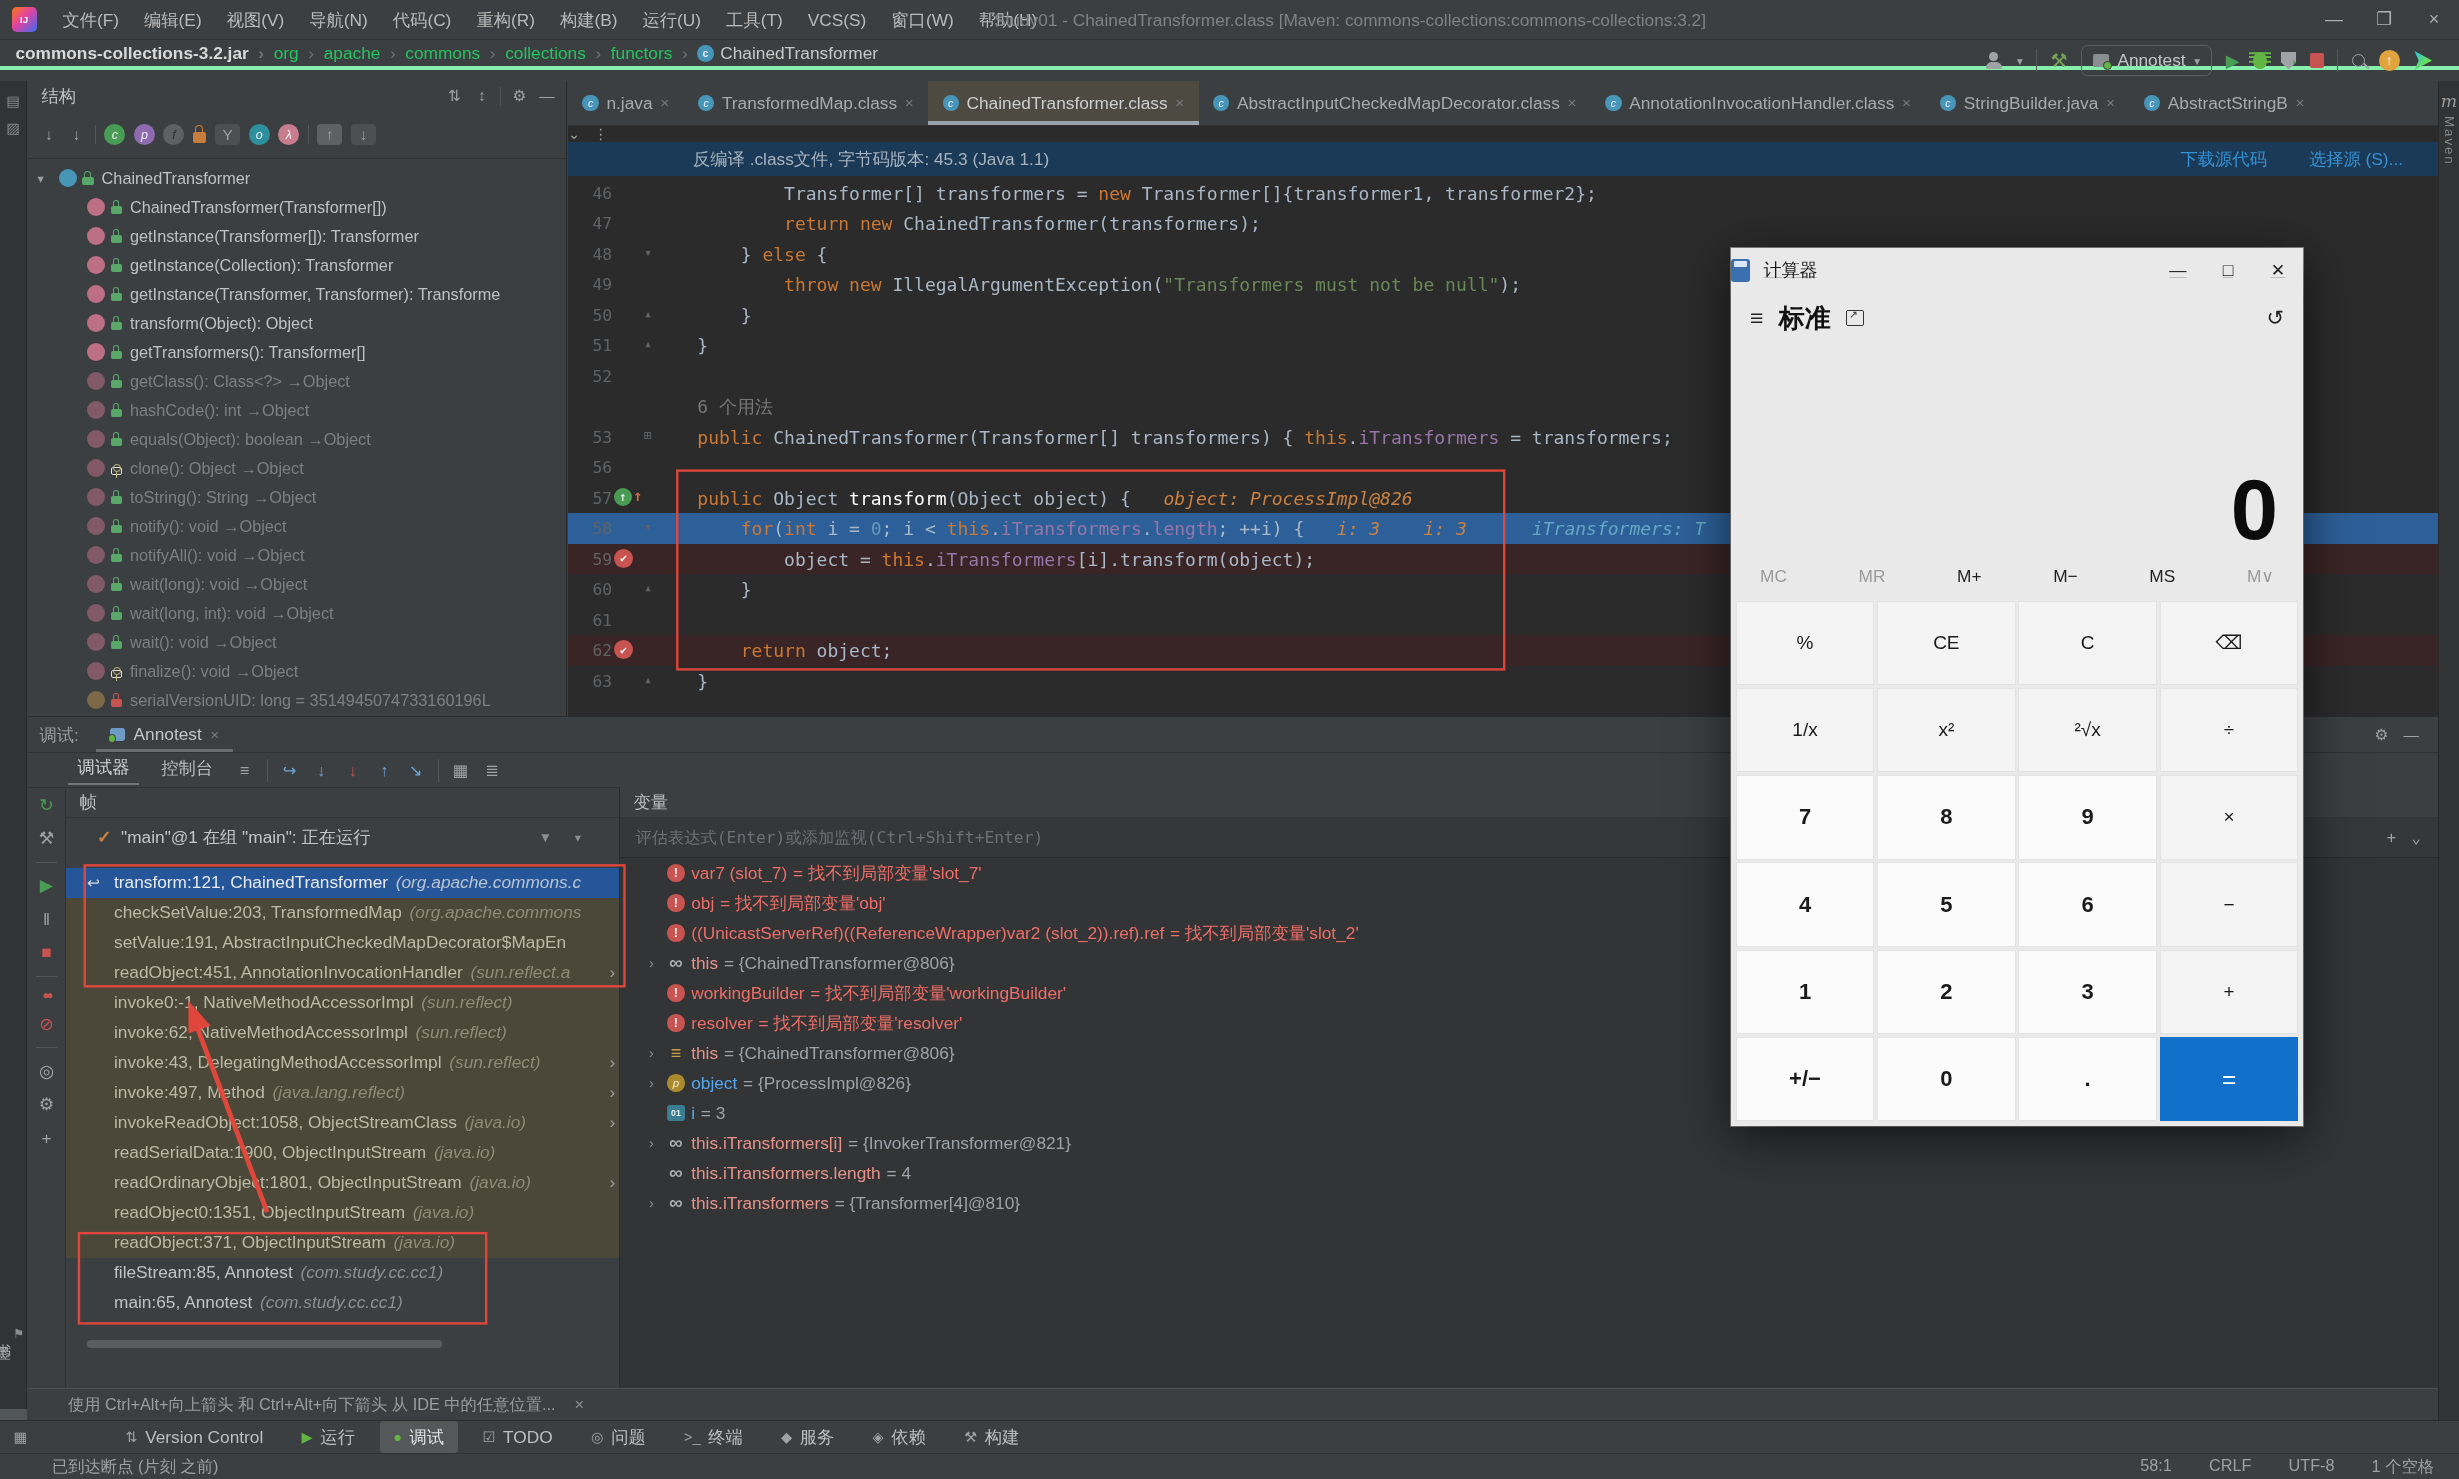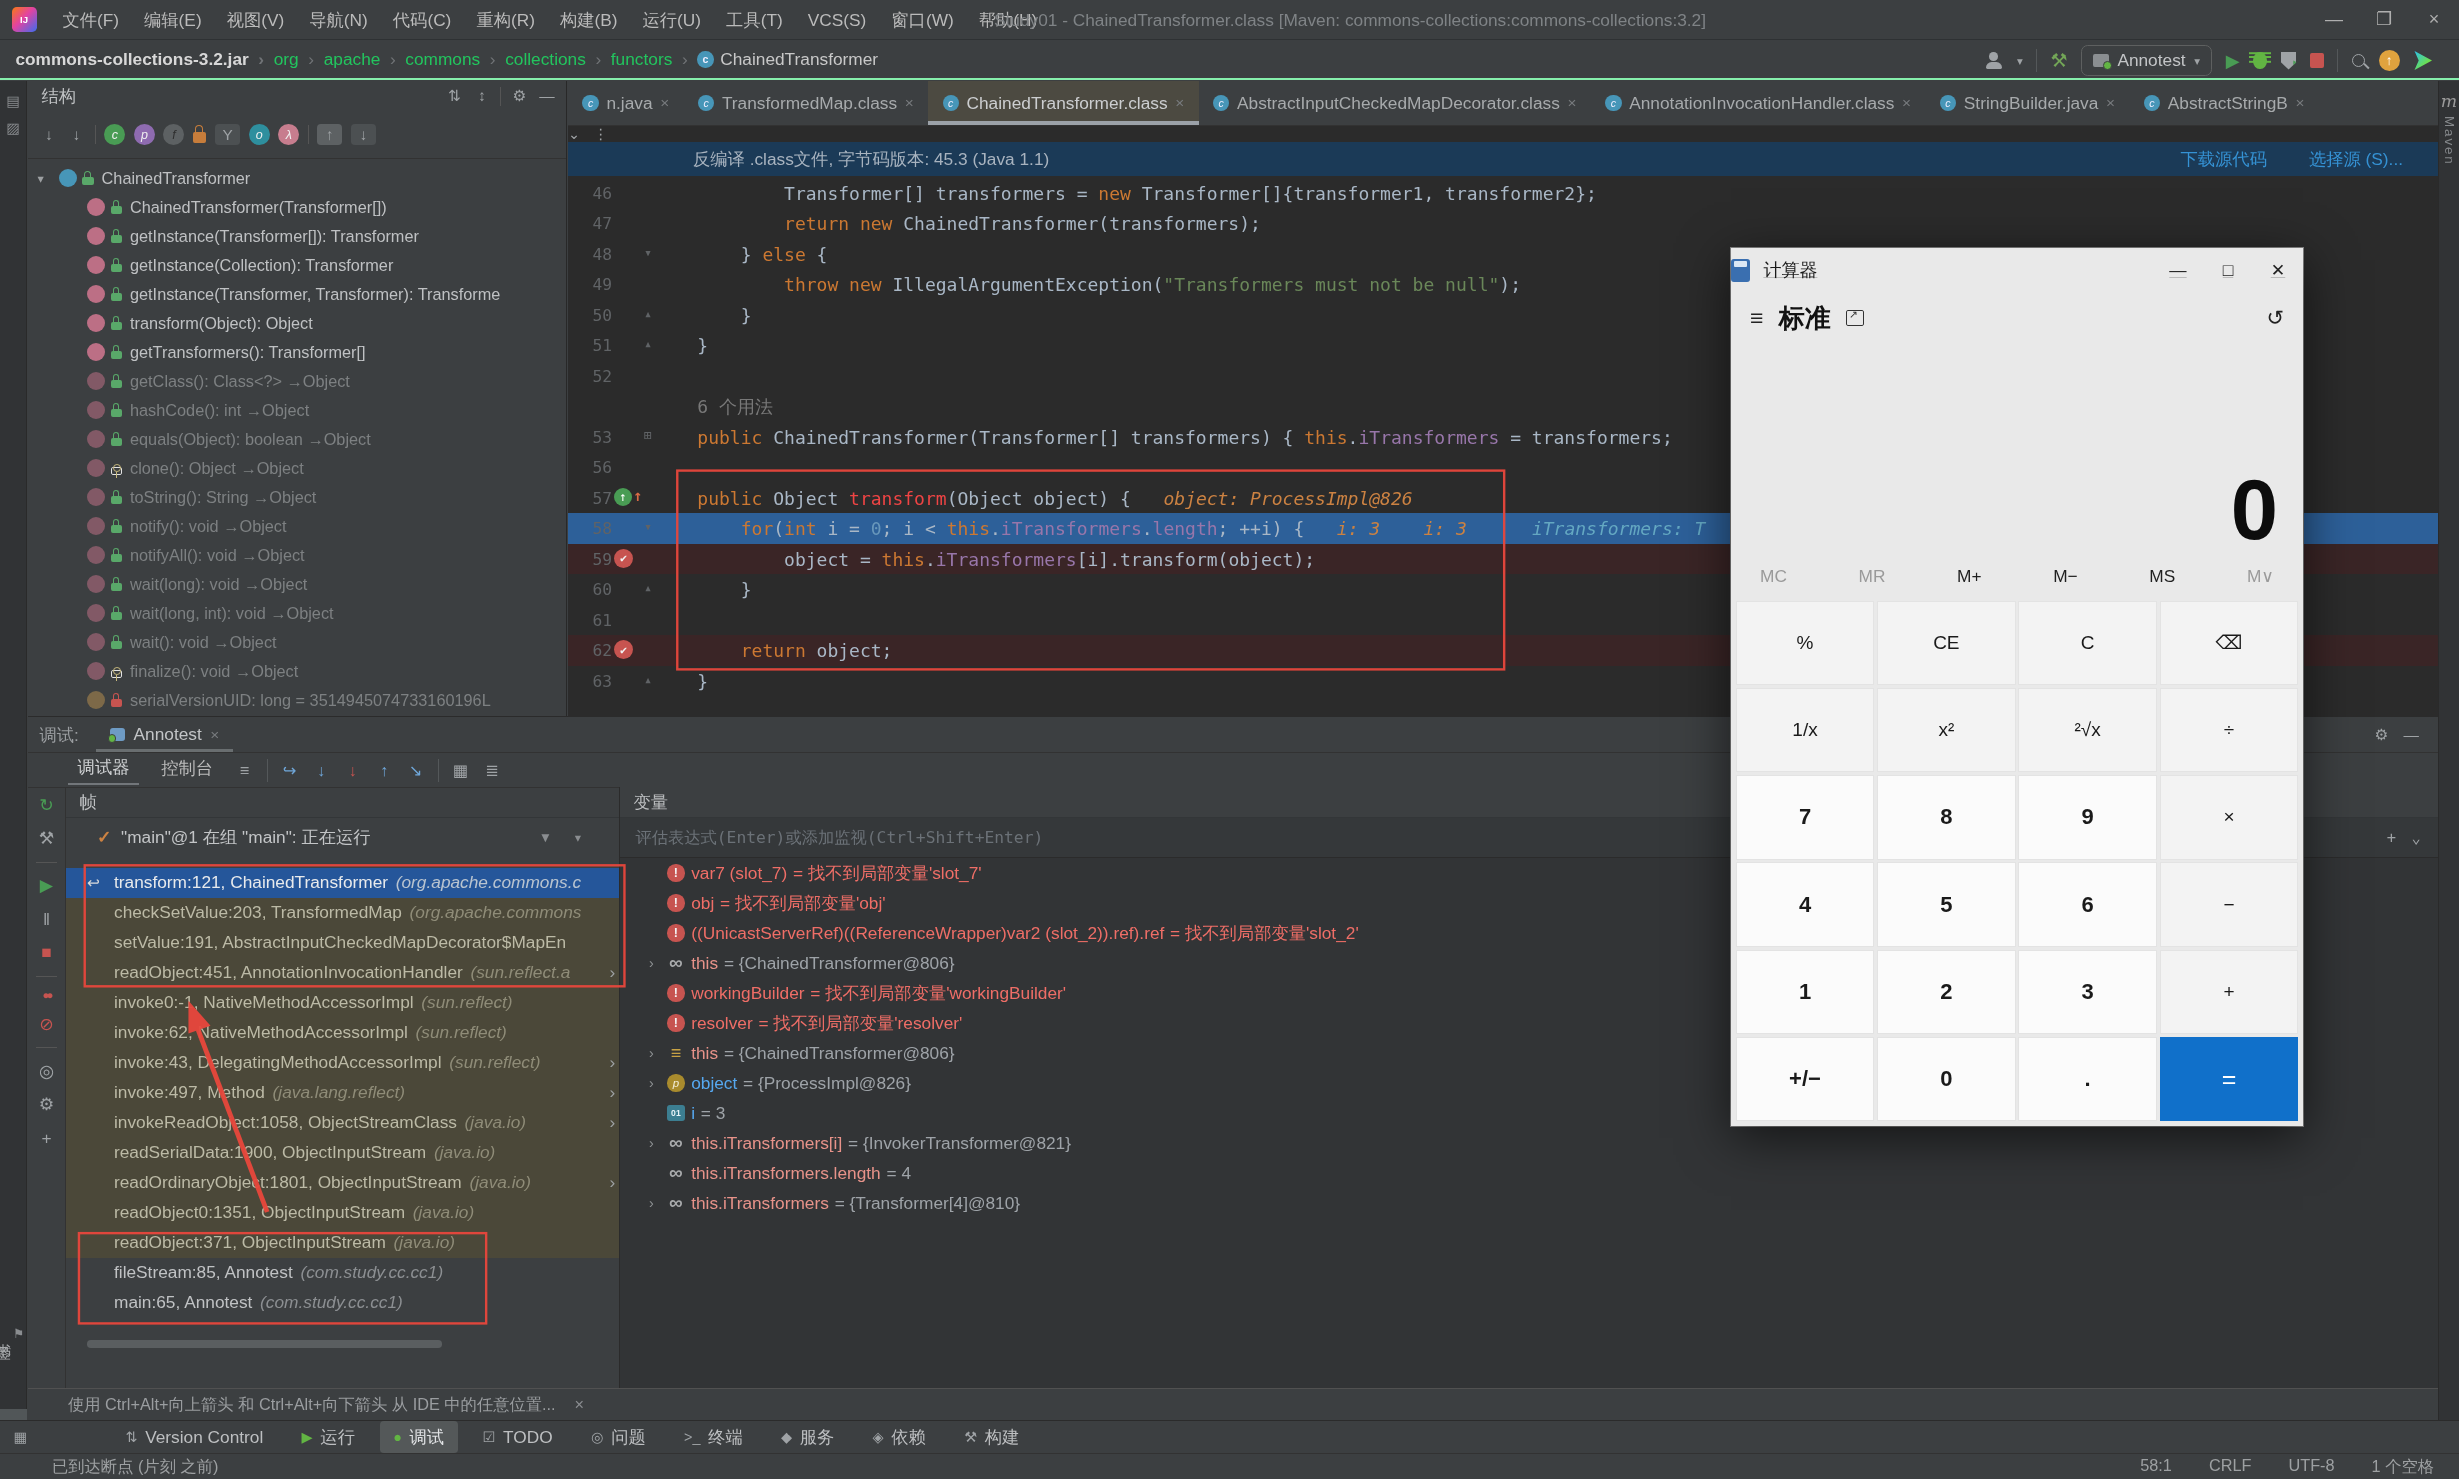--- a/index.html
+++ b/index.html
@@ -10,21 +10,21 @@
   
   #titlebar { position:absolute; left:0; top:0; width:2459px; height:40px; background:#3c3f41; border-bottom:1px solid #2e3133; display:flex; align-items:center; }
   #logo { width:25px; height:25px; margin:0 13.4px 0 11.5px; border-radius:4.8px; background:linear-gradient(135deg,#f97a12,#e343a1 45%,#3b6cf0); display:flex; align-items:center; justify-content:center; color:#fff; font-size:9.6px; font-weight:bold; }
   #menus { display:flex; }
   .menu { padding:0 12.5px; font-size:17.3px; color:#bbb; line-height:40px; }
   #wintitle { position:absolute; left:994px; top:0; line-height:40px; font-size:17.3px; color:#7f8386; white-space:nowrap; }
   #winctl { position:absolute; right:0; top:0; display:flex; }
   .wbtn { width:50px; height:38px; display:flex; align-items:center; justify-content:center; color:#afafaf; font-size:18px; }
 
   
-  #crumbbar { position:absolute; left:0; top:41px; width:2459px; height:39px; background:#3c3f41; border-bottom:2px solid #86efac; display:flex; align-items:center; }
+  #crumbbar { position:absolute; left:0; top:41px; width:2459px; height:29px; background:#3c3f41; border-bottom:4px solid #86efac; display:flex; align-items:center; }
   #crumbs { display:flex; align-items:center; padding-left:15.4px; font-size:17.3px; white-space:nowrap; }
   .crumb { color:#22c55e; display:flex; align-items:center; }
   .crumb:not(:last-child)::after { content:"›"; color:#707376; margin:0 9.6px; }
   .crumb.jar { color:#d8d8d8; font-weight:bold; }
   .crumb.leaf { color:#c8c8c8; }
   .crumb.leaf::before { content:"c"; width:16.3px; height:16.3px; border-radius:50%; background:#4796b8; color:#eef; font-size:10.6px; font-weight:bold; display:inline-flex; align-items:center; justify-content:center; margin-right:6.7px; }
   #runtools { position:absolute; right:27px; top:0; height:39px; display:flex; align-items:center; gap:13.4px; }
   .tsep { width:1px; height:23px; background:#54585a; }
   .icon-person { position:relative; width:19px; height:19px; }
   .icon-person::before { content:""; position:absolute; left:4.8px; top:1px; width:8.6px; height:8.6px; border-radius:50%; background:#9fa3a6; }
@@ -101,21 +101,21 @@
   .cl.exec { background:#2d6099; }
   .cl.bp { background:#3a2526; }
   .ln { width:44px; text-align:right; color:#606366; font-size:16.3px; flex:none; }
   .gut { position:relative; width:42px; height:100%; flex:none; }
   .gut.fold::after,.gut.foldup::after,.gut.plus::after { position:absolute; right:1.9px; top:5.8px; color:#606366; font-size:13.4px; }
   .gut.fold::after { content:"▾"; } .gut.foldup::after { content:"▴"; } .gut.plus::after { content:"⊞"; }
   .gut.bp::before { content:"✔"; position:absolute; left:1.9px; top:4.8px; width:19px; height:19px; background:#c75450; border-radius:50%; color:#f2f2f2; font-size:11.5px; display:flex; align-items:center; justify-content:center; }
   .gut.exec::before { content:"↑"; position:absolute; left:1.9px; top:4.8px; width:18px; height:18px; background:#499c54; border-radius:50%; color:#fff; font-size:12.5px; display:flex; align-items:center; justify-content:center; }
   .gut.exec::after { content:"↑"; position:absolute; left:21px; top:3.8px; color:#d96b45; font-size:15.4px; font-weight:bold; }
   .ct span.k { color:#cc7832; } .ct span.p { color:#a9b7c6; } .ct span.s { color:#6a8759; }
-  .ct span.n { color:#6897bb; } .ct span.f { color:#9876aa; } .ct span.m { color:#ef4444; }
+  .ct span.n { color:#6897bb; } .ct span.f { color:#9876aa; } .ct span.m { color:#ffffff; }
   .ct span.h { color:#787878; } .ct span.ho { color:#cc8242; font-style:italic; } .ct span.ht { color:#64a8c2; font-style:italic; }
   #scrollmarks span { position:absolute; }
 
   
   #rightstripe { position:absolute; right:0; top:81px; width:21px; height:1339px; background:#313335; border-left:1px solid #2a2a2a; }
   #maven-m { display:block; text-align:center; font-family:"DejaVu Serif", serif; font-style:italic; font-size:17.3px; color:#9a9a9a; margin-top:9.6px; }
   #maven-label { display:block; margin:5.8px auto 0; writing-mode:vertical-rl; font-size:13.4px; color:#85888b; letter-spacing:1.9px; }
 
   
   #debug { position:absolute; left:28px; top:716px; width:2410px; height:704px; background:#3c3f41; border-top:1px solid #2b2b2b; }

